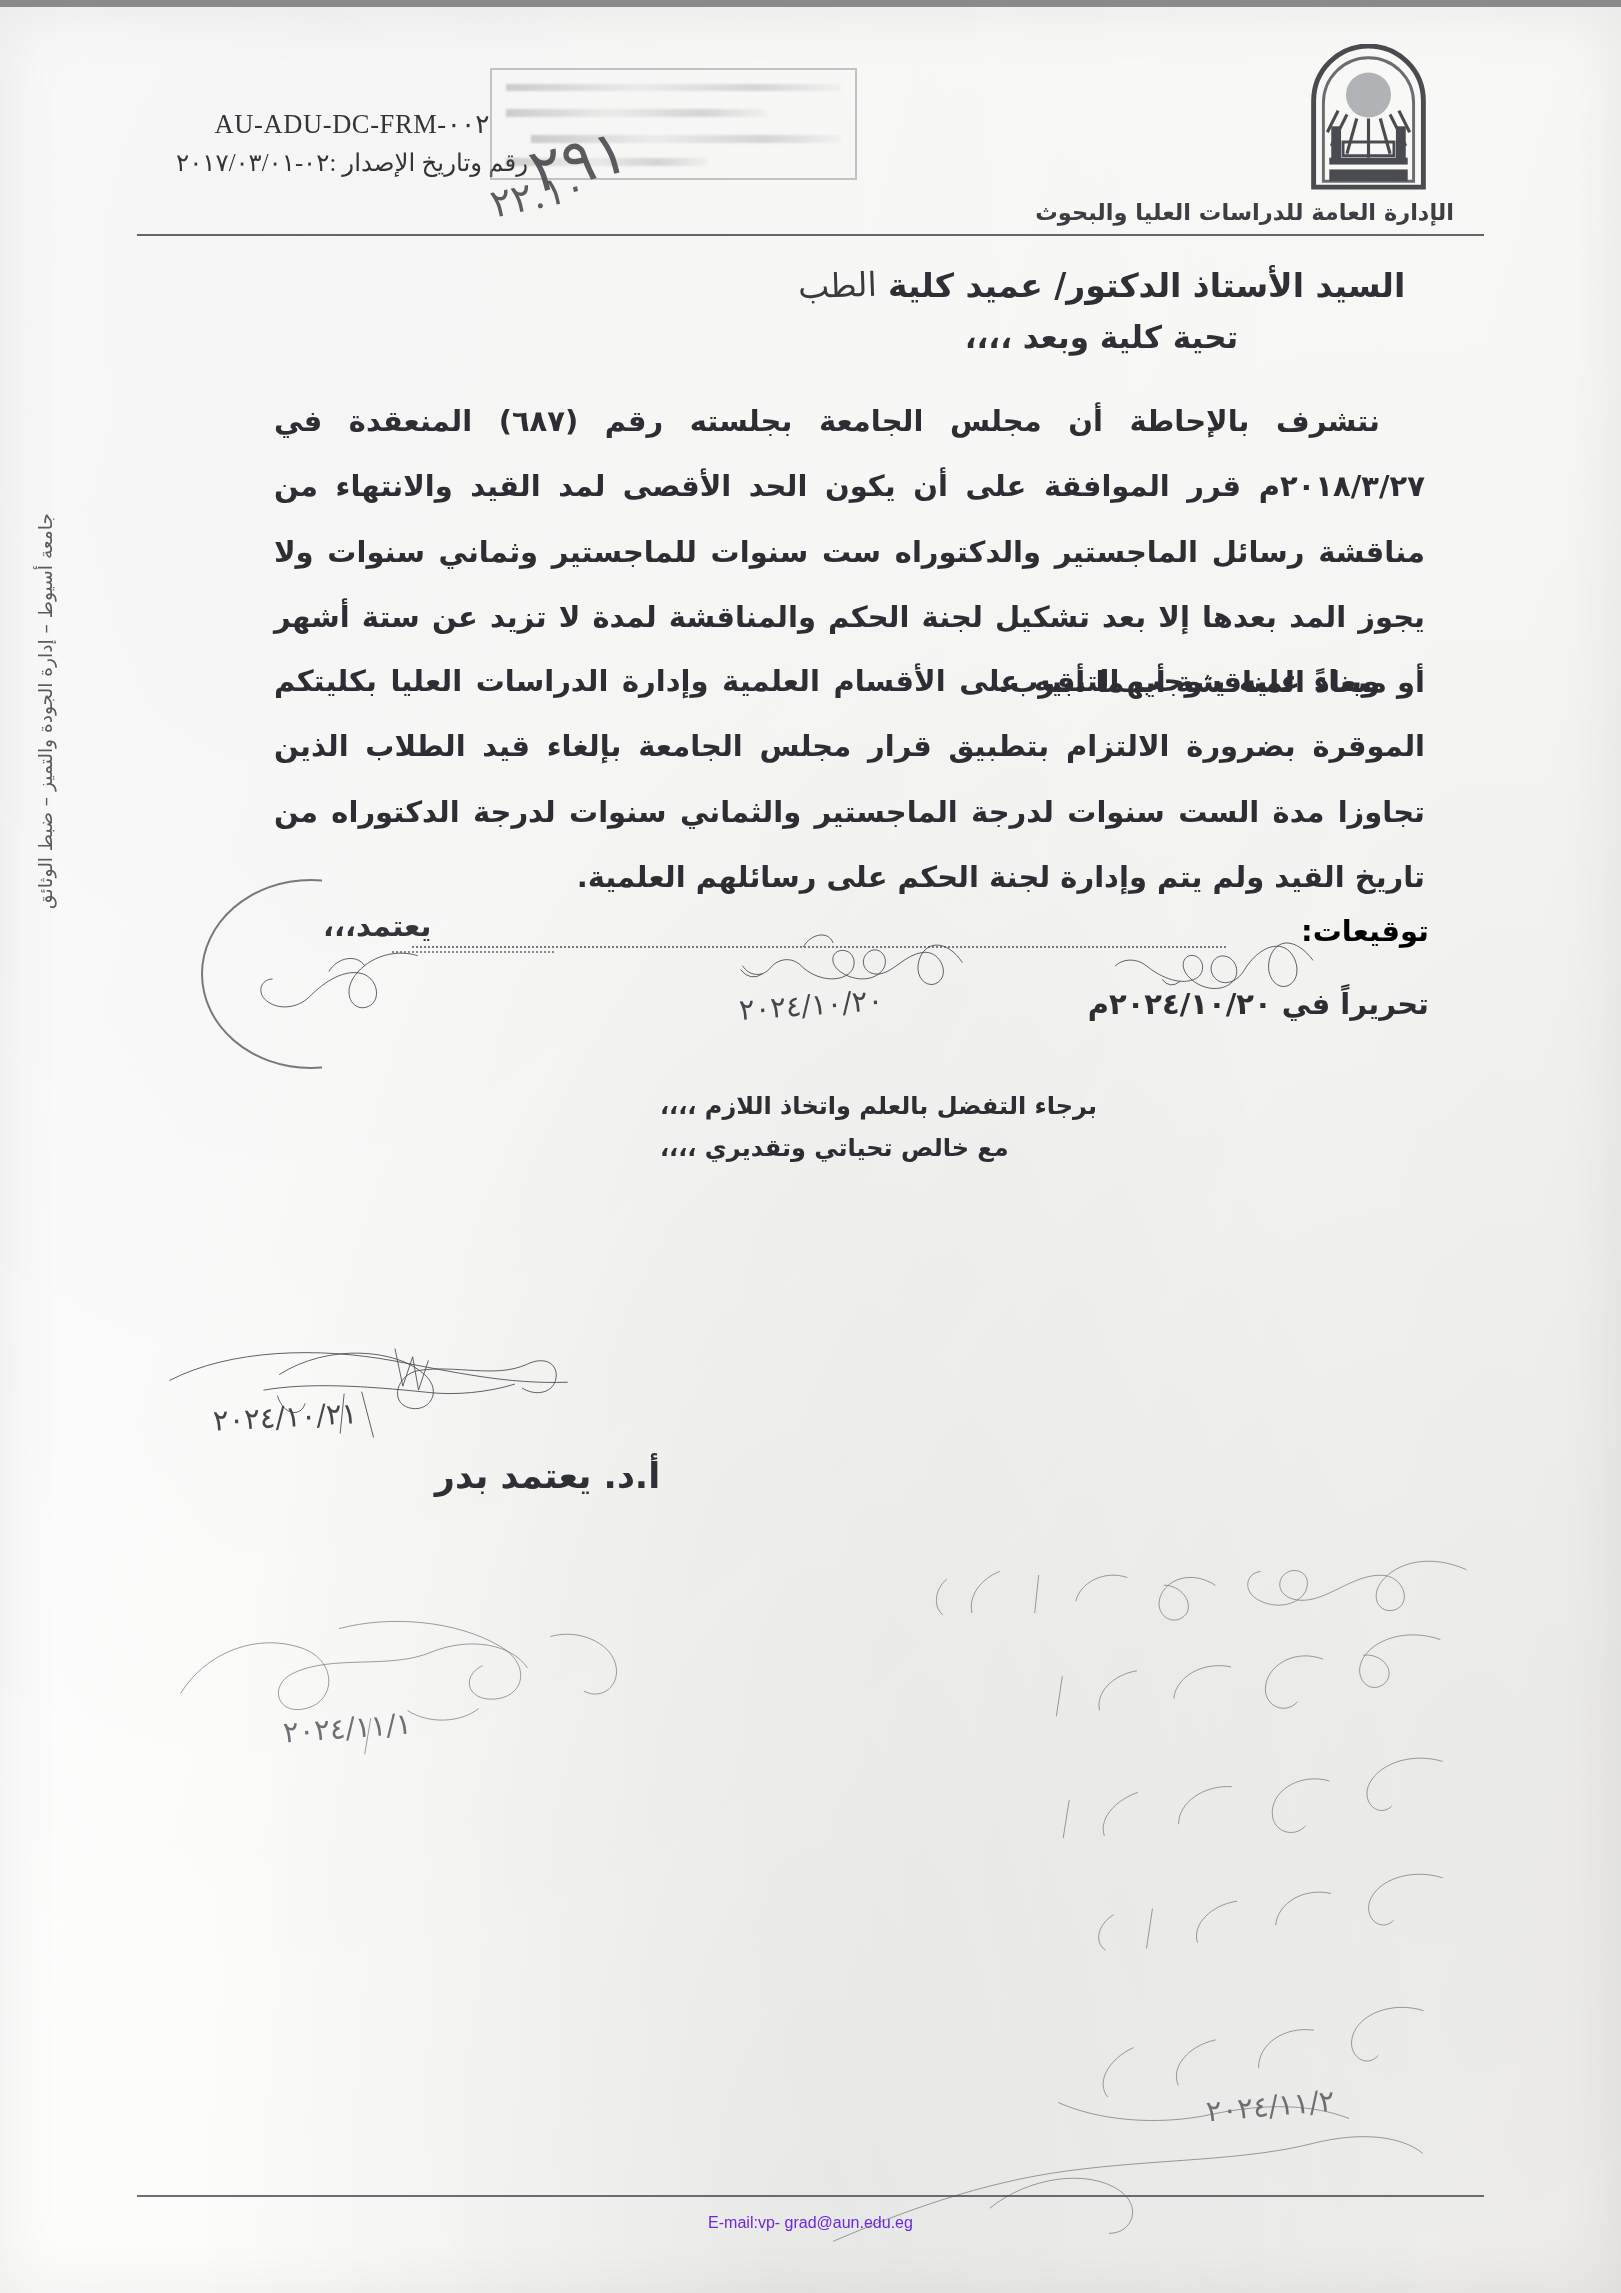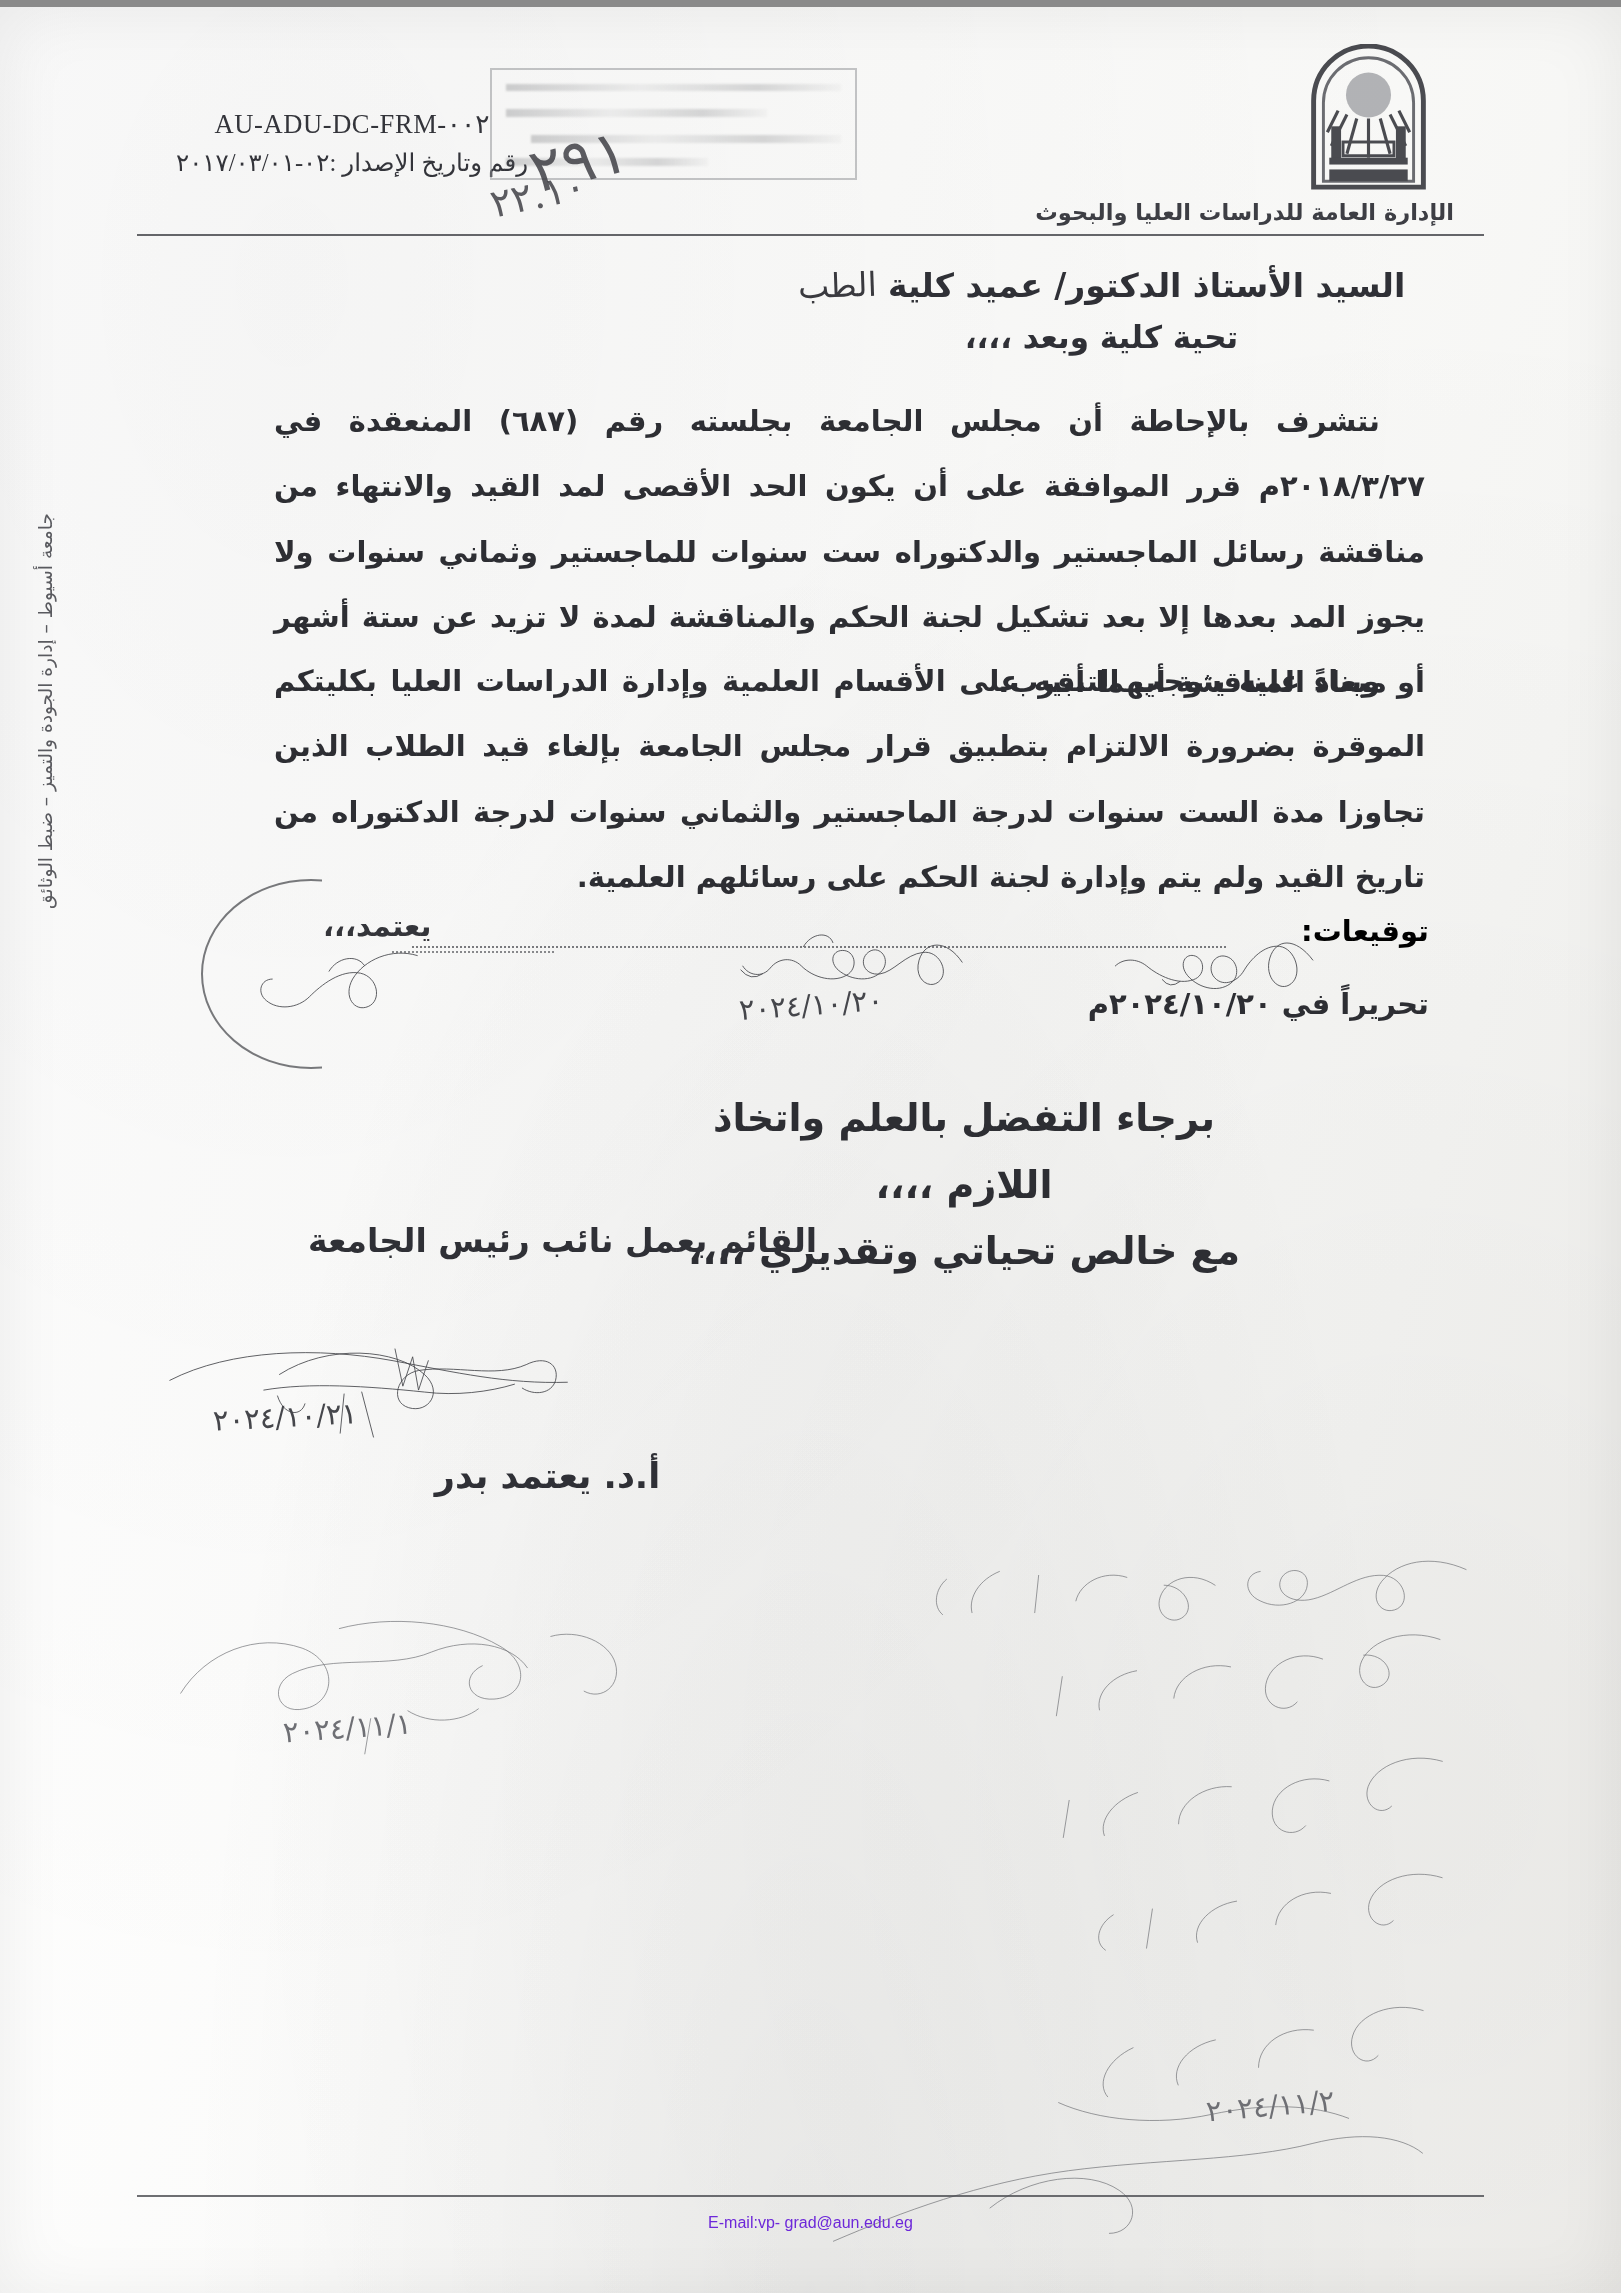--- a/index.html
+++ b/index.html
@@ -132,22 +132,22 @@
     clip-path:inset(0 45% 0 0);
     opacity:.75;
   }
   .dot-short{
     position:absolute;left:392px;top:944px;width:162px;
     border-bottom:2.9px dotted #5a5b60;opacity:.7;
   }
 
   .closing{
     position:absolute;right:353px;top:1078px;
-    direction:rtl;text-align:center;width:608px;
-    font-size:38px;line-height:1.75;color:#2d2e33;font-weight:600;
+    direction:rtl;text-align:left;width:608px;
+    font-size:24px;line-height:1.75;color:#2d2e33;font-weight:600;
   }
   .signer-title{
     position:absolute;right:745px;top:1208px;
     direction:rtl;text-align:center;width:627px;
     font-size:33px;font-weight:bold;line-height:1.55;color:#2f3036;
   }
   .signer-name{
     position:absolute;right:912px;top:1449px;
     direction:rtl;text-align:center;width:323px;
     font-size:35px;font-weight:bold;color:#2f3036;
@@ -286,21 +286,20 @@
       <path d="M96 44 C104 30 124 26 132 38"></path>
     </svg>
   </div>
 
   <div class="closing">
     <div>برجاء التفضل بالعلم واتخاذ اللازم ،،،،</div>
     <div>مع خالص تحياتي وتقديري ،،،،</div>
   </div>
 
   <div class="signer-title">
-    <div>القائم بعمل نائب رئيس الجامعة</div>
   </div>
 
   <div class="ink" style="left:162px;top:1328px;">
     <svg width="421" height="118" viewBox="0 0 430 120">
       <path d="M8 46 C70 14 160 12 236 26 C300 38 352 50 414 48"></path>
       <path d="M120 40 C170 8 240 14 268 40 C288 58 272 80 252 74
                C232 68 240 40 262 36 C300 30 340 44 372 30 C392 20 406 30 402 46
                C398 60 380 62 368 54"></path>
       <path d="M104 56 C150 48 210 52 268 58 C300 62 334 58 360 50"></path>
       <path d="M238 14 L246 52 L256 22 L262 56 L272 26"></path>

